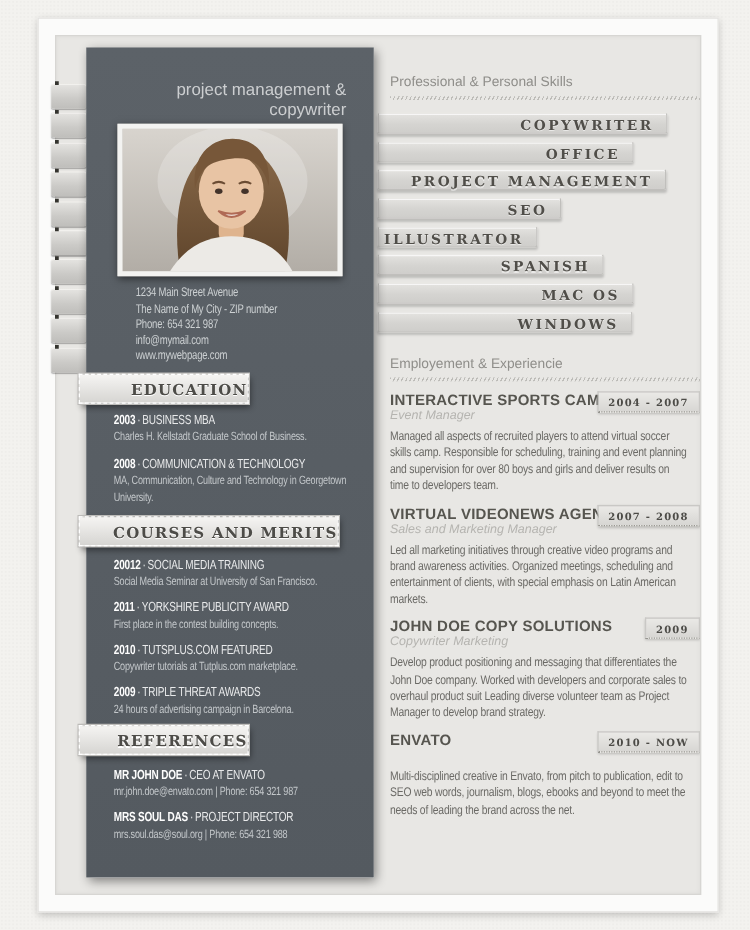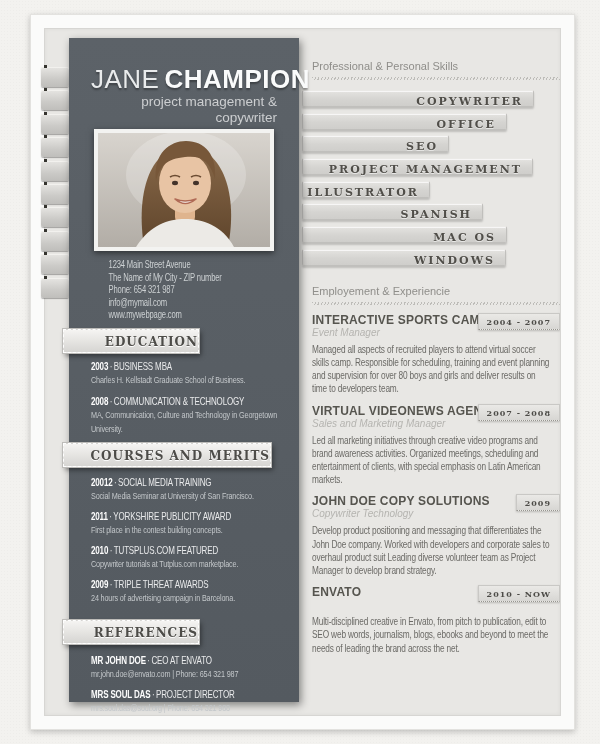--- a/index.html
+++ b/index.html
@@ -52,21 +52,21 @@
   .contact div{line-height:12.5px;color:#ccd0d2;}
   .sticker{
     height:24px;line-height:24px;margin-left:-28px;padding-left:17px;box-sizing:border-box;
     background:linear-gradient(180deg,#f5f4f2,#d6d5d2);
     border:1px dashed #ffffff;box-shadow:0 0 0 1px #bdbcb9, 2px 3px 5px rgba(0,0,0,.45);
     font-family:"DejaVu Serif",serif;font-weight:bold;font-size:12px;letter-spacing:1px;
     color:#4d4c48;text-shadow:0 1px 0 #fff;text-align:right;
   }
   .st-edu{margin-top:7px;width:136px;}
   .st-course{margin-top:7px;width:208px;}
-  .st-ref{margin-top:15px;width:136px;}
+  .st-ref{margin-top:5px;width:136px;}
   .s-entry{font-size:9.5px;letter-spacing:-.2px;}
   .s-entry .yline{line-height:14px;font-size:10.5px;}
   .s-entry .yr{font-weight:bold;color:#fdfdfd;}
   .s-entry .sep{color:#e4e6e7;margin:0 2px;}
   .s-entry .ti{color:#e9eaeb;}
   .s-entry .desc{line-height:14px;color:#c3c7ca;text-align:justify;}
   .mt6{margin-top:6px;} .mt7{margin-top:7px;} .mt8{margin-top:8px;} .mt9{margin-top:9px;}
   
   .rightcol{
     position:absolute;left:257px;top:16px;width:260px;height:690px;
@@ -124,23 +124,20 @@
     <div class="strip"></div>
     <div class="strip"></div>
     <div class="strip"></div>
     <div class="strip"></div>
     <div class="strip"></div>
   </div>
 
   <div class="content">
 
     <div class="sidebar">
-      <div class="name">
-        <span class="fn">JANE</span><span class="ln">CHAMPION</span>
-      </div>
       <div class="subtitle">project management &amp; copywriter</div>
 
       <div class="photo-frame">
         <svg width="172" height="114" viewBox="0 0 172 114">
           <defs>
             <linearGradient id="pbg" x1="0" y1="0" x2="0" y2="1">
               <stop offset="0" stop-color="#d8d4ce"></stop>
                 <stop offset="1" stop-color="#b2ada6"></stop>
             </linearGradient>
             <linearGradient id="phair" x1="0" y1="0" x2="0" y2="1">
@@ -230,22 +227,22 @@
     </div>
 
     <div class="rightcol">
 
       <div class="col-header">Professional &amp; Personal Skills</div>
       <div class="hatch"></div>
 
       <div class="skill-list">
         <div class="skill-bar" style="width: 232px;"><span class="skill-label">COPYWRITER</span></div>
         <div class="skill-bar" style="width: 205px;"><span class="skill-label">OFFICE</span></div>
+        <div class="skill-bar" style="width: 231px;"><span class="skill-label">PROJECT MANAGEMENT</span></div>
         <div class="skill-bar" style="width: 147px;"><span class="skill-label">SEO</span></div>
-        <div class="skill-bar" style="width: 231px;"><span class="skill-label">PROJECT MANAGEMENT</span></div>
         <div class="skill-bar" style="width: 128px;"><span class="skill-label">ILLUSTRATOR</span></div>
         <div class="skill-bar" style="width: 181px;"><span class="skill-label">SPANISH</span></div>
         <div class="skill-bar" style="width: 205px;"><span class="skill-label">MAC OS</span></div>
         <div class="skill-bar" style="width: 204px;"><span class="skill-label">WINDOWS</span></div>
       </div>
 
       <div class="col-header exp-header">Employement &amp; Experiencie</div>
       <div class="hatch"></div>
 
       <div class="job-list">
@@ -264,21 +261,21 @@
             <div class="job-title">VIRTUAL VIDEONEWS AGENCY</div>
             <div class="job-role">Sales and Marketing Manager</div>
             <div class="job-badge">2007 - 2008</div>
           </div>
           <div class="job-desc">Led all marketing initiatives through creative video programs and brand awareness activities. Organized meetings, scheduling and entertainment of clients, with special emphasis on Latin American markets.</div>
         </div>
 
         <div class="job">
           <div class="job-head">
             <div class="job-title">JOHN DOE COPY SOLUTIONS</div>
-            <div class="job-role">Copywriter Technology</div>
+            <div class="job-role">Copywriter Marketing</div>
             <div class="job-badge">2009</div>
           </div>
           <div class="job-desc">Develop product positioning and messaging that differentiates the John Doe company. Worked with developers and corporate sales to overhaul product suit Leading diverse volunteer team as Project Manager to develop brand strategy.</div>
         </div>
 
         <div class="job">
           <div class="job-head">
             <div class="job-title">ENVATO</div>
             <div class="job-badge">2010 - NOW</div>
           </div>

